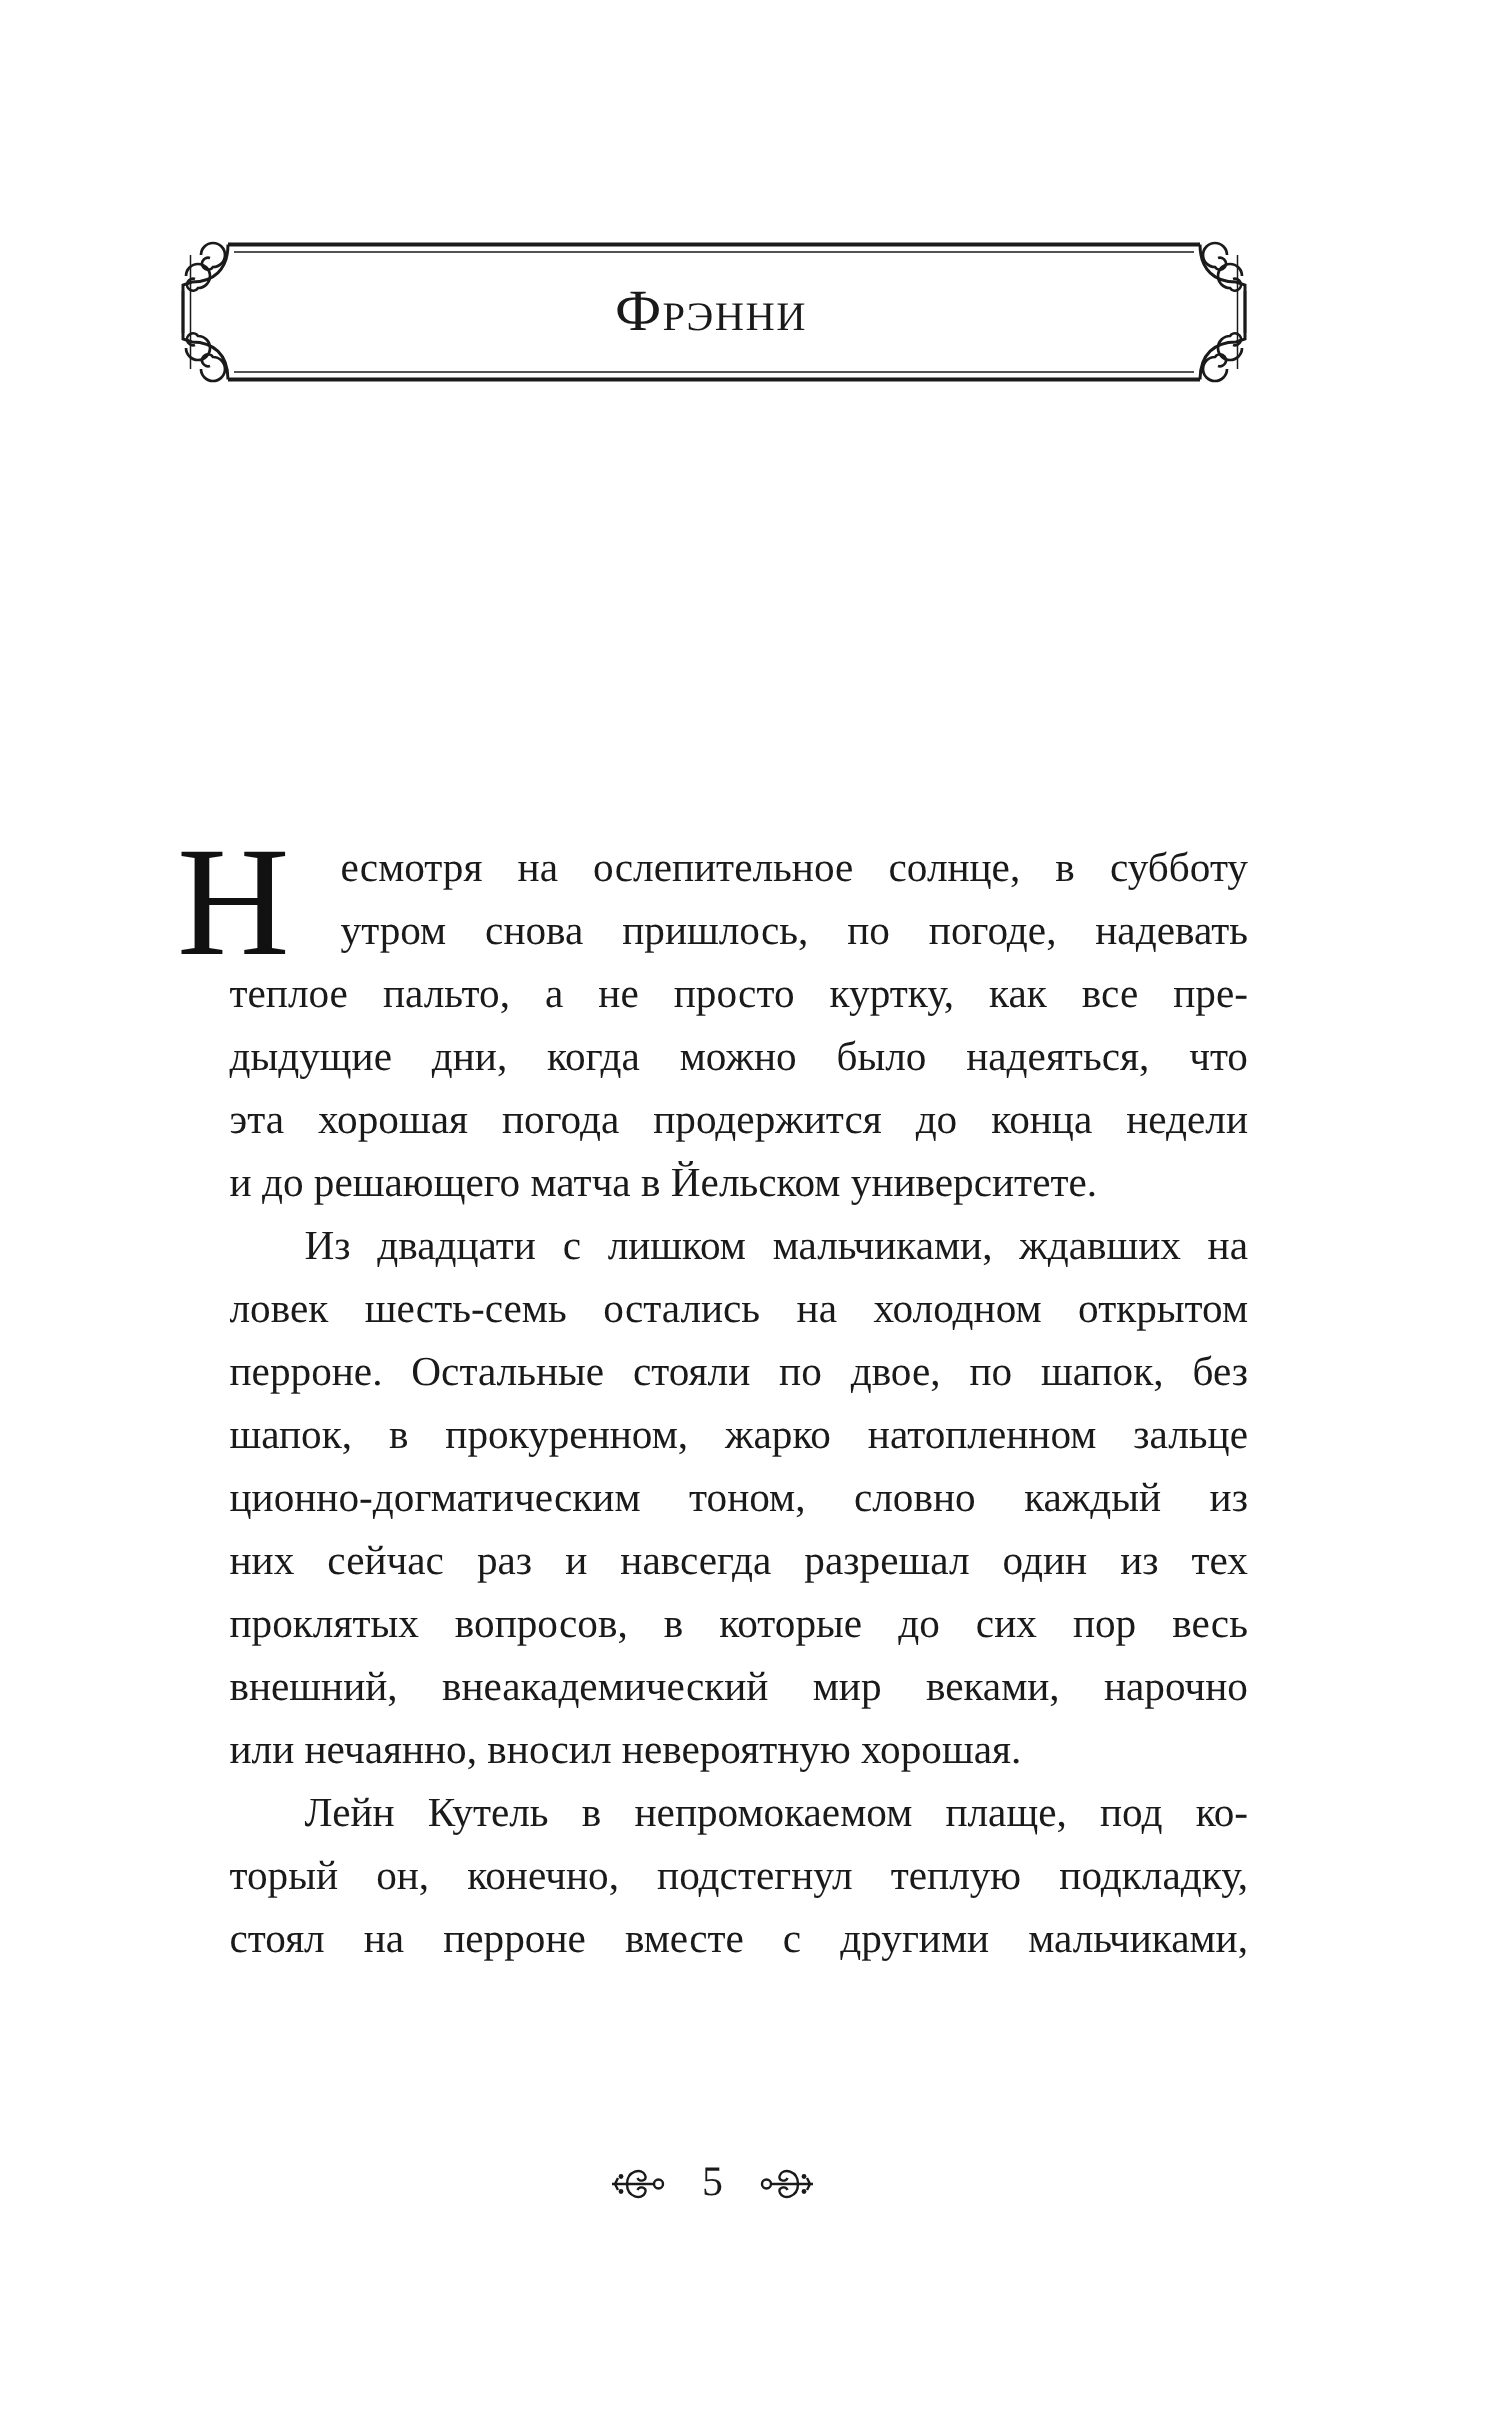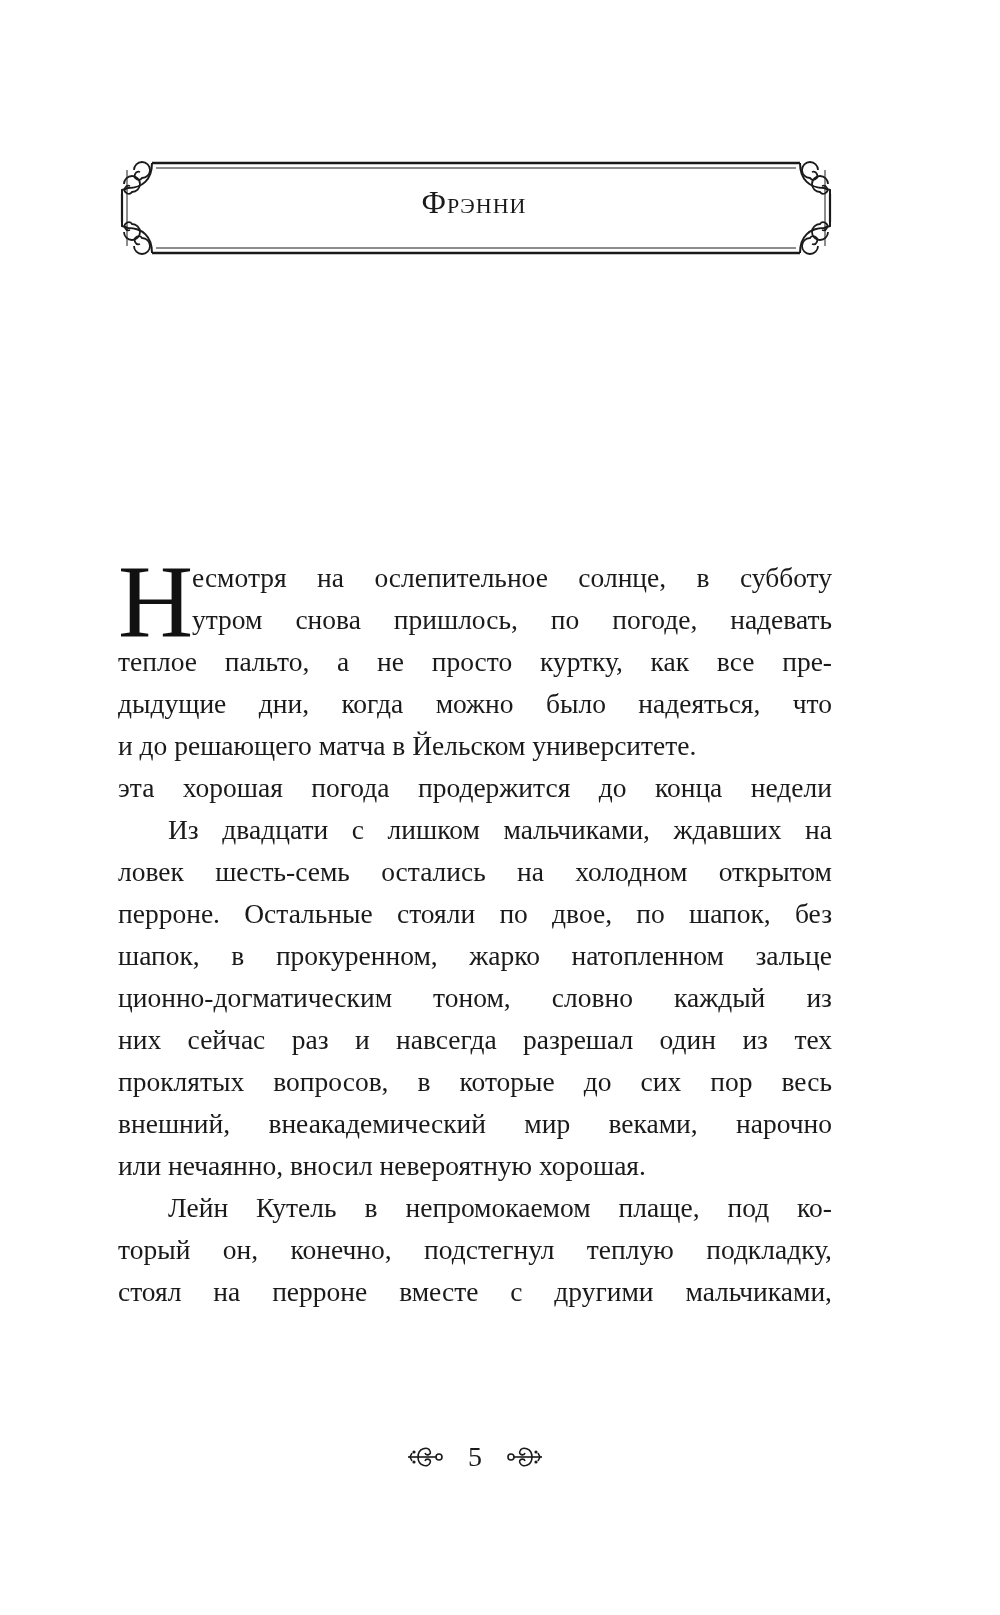--- a/index.html
+++ b/index.html
@@ -2,27 +2,27 @@
 <html><head>
 <meta charset="utf-8">
 <style>
   html, body { margin: 0; padding: 0; background: #ffffff; }
   body { width: 1000px; height: 1615px; position: relative; overflow: hidden;
          font-family: "Liberation Serif", "DejaVu Serif", serif; color: #1a1a1a; }
 
   .frame { position: absolute; left: 112px; top: 150px; width: 728px; height: 116px; }
   .frame svg { position: absolute; left: 0; top: 0; width: 100%; height: 100%; overflow: visible; }
   .chapter-title { position: absolute; left: 0; right: 4px; top: 35px; text-align: center;
-                   font-size: 31px; letter-spacing: 1px; font-variant: small-caps; color: #1a1a1a; }
+                   font-size: 39px; letter-spacing: 1px; font-variant: small-caps; color: #1a1a1a; }
 
   .text-block { position: absolute; left: 118px; top: 557px; width: 714px;
                 font-size: 27.5px; line-height: 42px; text-align: justify; }
   .text-block p { margin: 0; }
   .line { display: block; text-align: justify; text-align-last: justify; white-space: nowrap;
-          height: 42px; }
+          height: 42px; margin-left: 35px; }
   .line.last { text-align-last: left; }
   .line.indent { padding-left: 50px; }
   .line.cap { padding-left: 74px; }
   .dropcap { position: absolute; left: 0; top: 6px; font-size: 104px; line-height: 78px;
              font-weight: normal; color: #111; }
 
   .folio { position: absolute; left: 0; width: 950px; top: 1436px; text-align: center;
            font-size: 28px; line-height: 36px; }
   .folio .orn { display: inline-block; width: 38px; height: 26px; vertical-align: middle; margin: 0 24px; }
   .folio .num { vertical-align: middle; }
@@ -61,22 +61,22 @@
 </div>
 
 <div class="text-block">
   <span class="dropcap">Н</span>
 
   <p>
     <span class="line cap">есмотря на ослепительное солнце, в субботу</span>
     <span class="line cap">утром снова пришлось, по погоде, надевать</span>
     <span class="line">теплое пальто, а не просто куртку, как все пре-</span>
     <span class="line">дыдущие дни, когда можно было надеяться, что</span>
+    <span class="line">эта хорошая погода продержится до конца недели</span>
     <span class="line last">и до решающего матча в Йельском университете.</span>
-    <span class="line">эта хорошая погода продержится до конца недели</span>
   </p>
 
   <p>
     <span class="line indent">Из двадцати с лишком мальчиками, ждавших на</span>
     <span class="line">ловек шесть-семь остались на холодном открытом</span>
     <span class="line">перроне. Остальные стояли по двое, по шапок, без</span>
     <span class="line">шапок, в прокуренном, жарко натопленном зальце</span>
     <span class="line">ционно-догматическим тоном, словно каждый из</span>
     <span class="line">них сейчас раз и навсегда разрешал один из тех</span>
     <span class="line">проклятых вопросов, в которые до сих пор весь</span>

